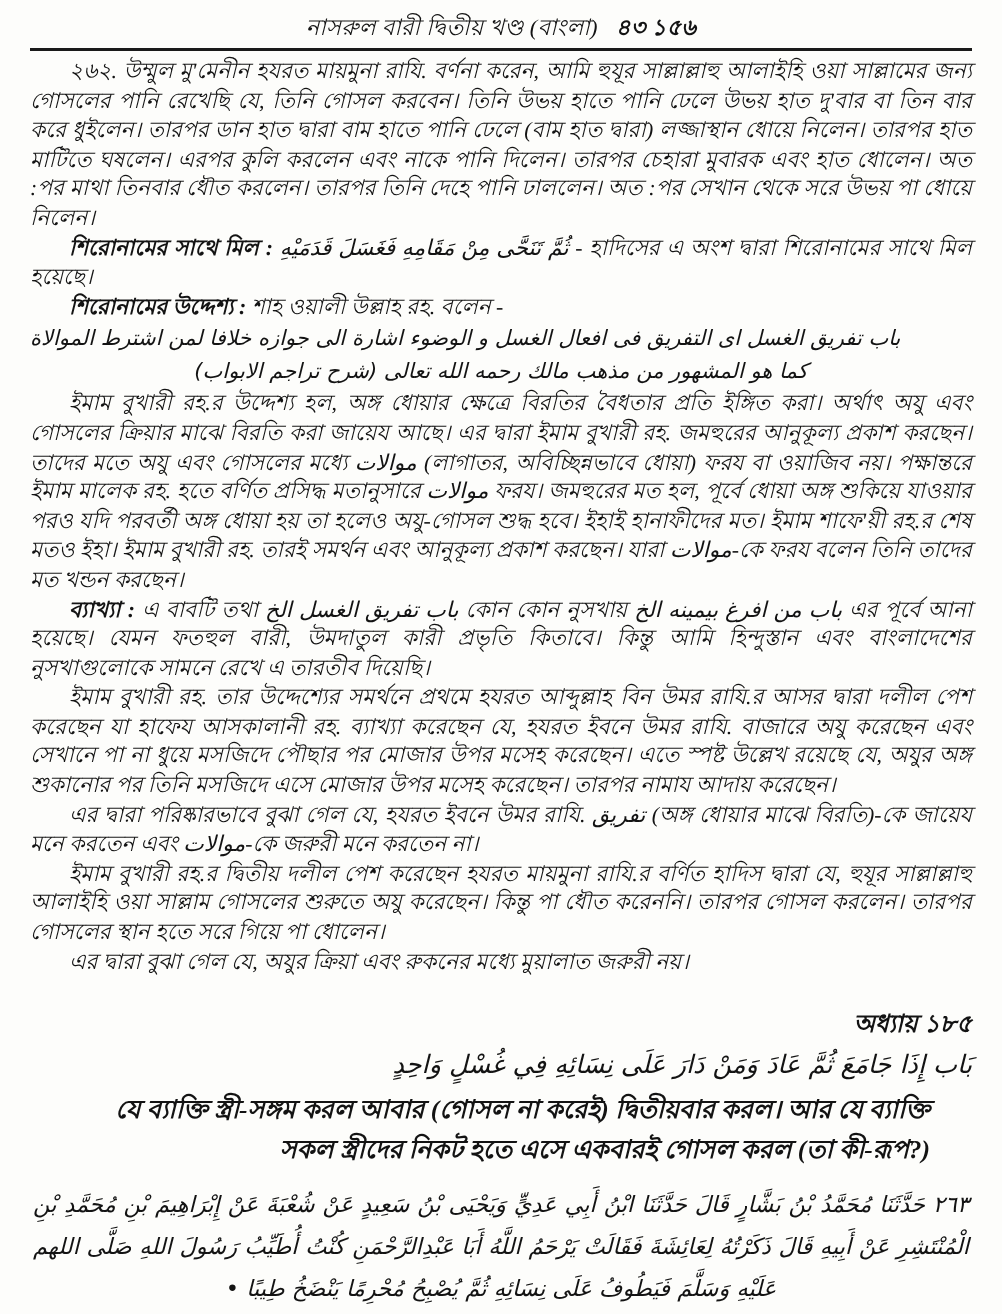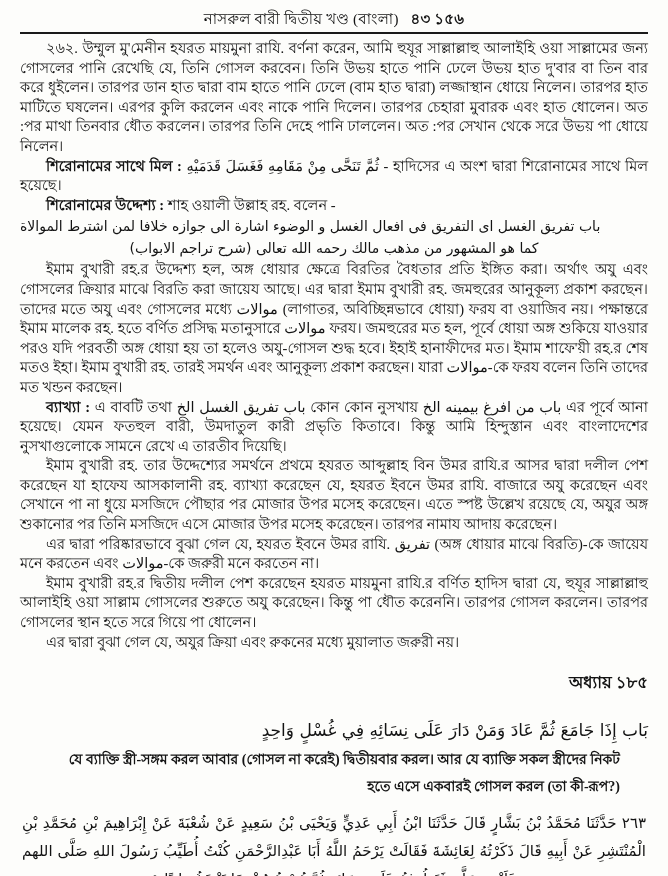--- a/index.html
+++ b/index.html
@@ -4,39 +4,40 @@
 <style>
   html,body { margin:0; padding:0; background:#d9d9d9; }
   .page {
     position:relative;
     width:668px; height:876px;
     margin:0 auto;
     background:#fdfdfb;
     color:#131313;
     overflow:hidden;
     font-family:"Liberation Serif","DejaVu Serif",serif;
+    font-style:italic;
   }
   .inner { padding:10px 20px 0 20px; }
 
   .page-header { text-align:center; font-size:15px; line-height:18px; letter-spacing:.2px; }
   .page-header .pagenum { font-weight:bold; margin-left:8px; }
   .header-rule { border-top:2px solid #1a1a1a; margin-top:4px; }
 
   .body-text { margin-top:5px; font-size:14.5px; line-height:19.6px; text-align:justify; }
   .para { margin:0; text-indent:26px; }
   .para .lead { font-weight:bold; }
 
   .arabic { font-family:"DejaVu Sans",sans-serif; }
   .arabic-quote { direction:rtl; text-align:left; font-size:14px; line-height:21px; margin:1px 0; }
   .arabic-quote.centered { text-align:center; }
 
   .chapter { margin-top:20px; text-align:right; }
   .chapter-title { font-weight:bold; font-size:16.5px; line-height:22px; }
-  .chapter-arabic { direction:rtl; font-size:17px; line-height:26px; margin-top:23px; }
-  .chapter-subtitle { font-weight:bold; font-size:14px; line-height:27px; margin-top:3px; padding:0 28px; }
+  .chapter-arabic { direction:rtl; font-size:17px; line-height:26px; margin-top:3px; }
+  .chapter-subtitle { font-weight:bold; font-size:17px; line-height:27px; margin-top:3px; padding:0 28px; }
 
   .hadith {
     direction:rtl;
     text-align:justify;
     text-align-last:center;
     font-size:15px; line-height:28px;
     margin-top:9px;
     padding:0 2px;
   }
 </style>

